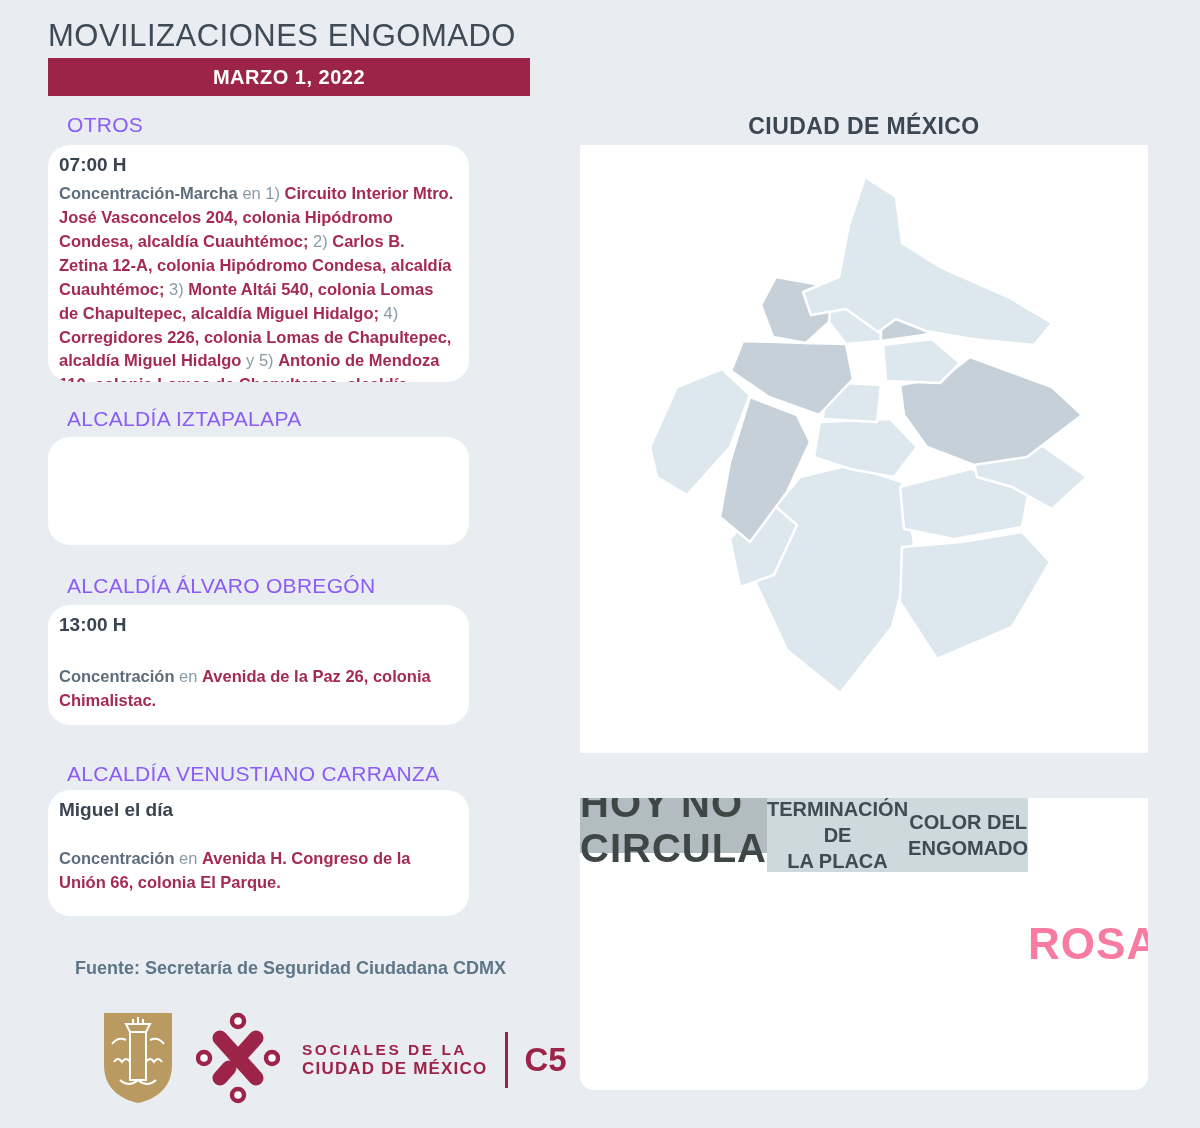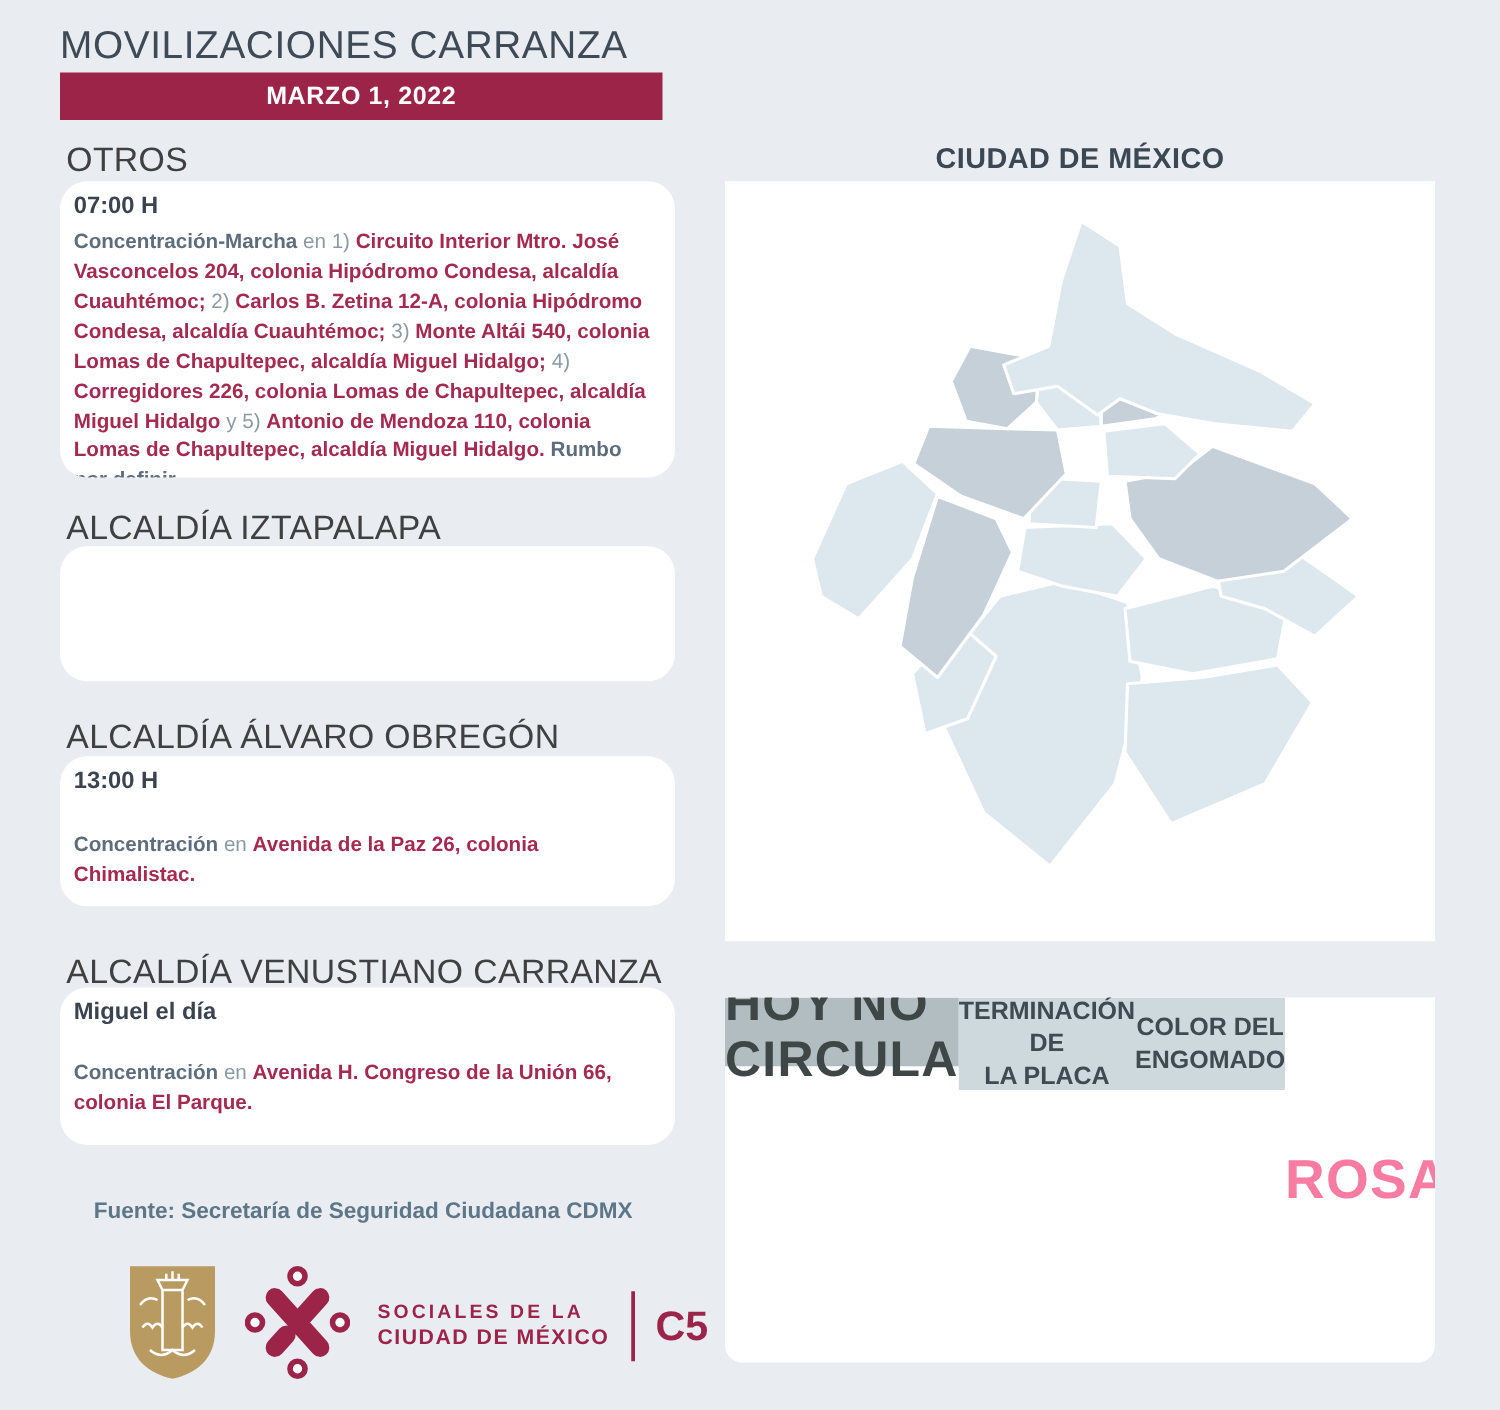--- a/index.html
+++ b/index.html
@@ -16,23 +16,23 @@
   }
   .abs{position:absolute;}
 
   
   .page-title{left:48px; top:18px; font-size:31px; font-weight:400; color:#3e4a56; letter-spacing:.5px;}
   .date-banner{
     left:48px; top:58px; width:482px; height:38px; background:var(--maroon);
     color:#fff; font-weight:700; font-size:20px; letter-spacing:.5px;
     display:flex; align-items:center; justify-content:center;
   }
-  .section-label{left:53px; font-size:27px; color:#404040; letter-spacing:.3px;}
+  .section-label{left:67px; font-size:21px; color:#8b5cf6; letter-spacing:.3px;}
   .card{
-    left:48px; width:492px; background:#fff; padding:9px 14px 10px 11px; overflow:hidden;border-radius:22px;
+    left:48px; width:421px; background:#fff; padding:9px 14px 10px 11px; overflow:hidden;border-radius:22px;
   }
   .event-time{font-size:19px; font-weight:700; color:#3a4450;}
   .event-text{font-size:16.5px; line-height:1.45; margin-top:6px;}
   .run-grayb{color:#5d6d7c; font-weight:700;}
   .run-gray{color:#8a9aa7; font-weight:400;}
   .run-maroon{color:var(--address); font-weight:700;}
 
   #card-1{top:145px; height:237px;}
   #label-1{top:113px;}
   #label-2{top:407px;}
@@ -69,21 +69,21 @@
   .hnc-subheader div{flex:1; display:flex; align-items:center; justify-content:center; text-align:center;
                      font-size:20px; font-weight:700; color:#3f4a52; line-height:1.3; white-space:pre-line;}
   .hnc-values{flex:1; display:flex; align-items:center;}
   .hnc-values div{flex:1; text-align:center;}
   .sticker-color{font-size:44px; font-weight:700; color:var(--pink); letter-spacing:1px;}
   .plate-ending{font-size:54px; font-weight:700; color:#3c4440; letter-spacing:1px;}
 </style>
 </head>
 <body>
 
-<h1 class="abs page-title">MOVILIZACIONES CARRANZA</h1>
+<h1 class="abs page-title">MOVILIZACIONES ENGOMADO</h1>
 <div class="abs date-banner">MARZO 1, 2022</div>
 
 <div class="abs section-label" id="label-1">OTROS</div>
 <div class="abs card" id="card-1">
   <div class="event-time">07:00 H</div>
   <div class="event-text"><span class="run-grayb">Concentración-Marcha</span><span class="run-gray"> en 1) </span><span class="run-maroon">Circuito Interior Mtro. José Vasconcelos 204, colonia Hipódromo Condesa, alcaldía Cuauhtémoc; </span><span class="run-gray">2) </span><span class="run-maroon">Carlos B. Zetina 12-A, colonia Hipódromo Condesa, alcaldía Cuauhtémoc; </span><span class="run-gray">3) </span><span class="run-maroon">Monte Altái 540, colonia Lomas de Chapultepec, alcaldía Miguel Hidalgo; </span><span class="run-gray">4) </span><span class="run-maroon">Corregidores 226, colonia Lomas de Chapultepec, alcaldía Miguel Hidalgo </span><span class="run-gray">y 5) </span><span class="run-maroon">Antonio de Mendoza 110, colonia Lomas de Chapultepec, alcaldía Miguel Hidalgo. </span><span class="run-grayb">Rumbo por definir.</span></div>
 </div>
 
 <div class="abs section-label" id="label-2">ALCALDÍA IZTAPALAPA</div>
 <div class="abs card" id="card-2">

